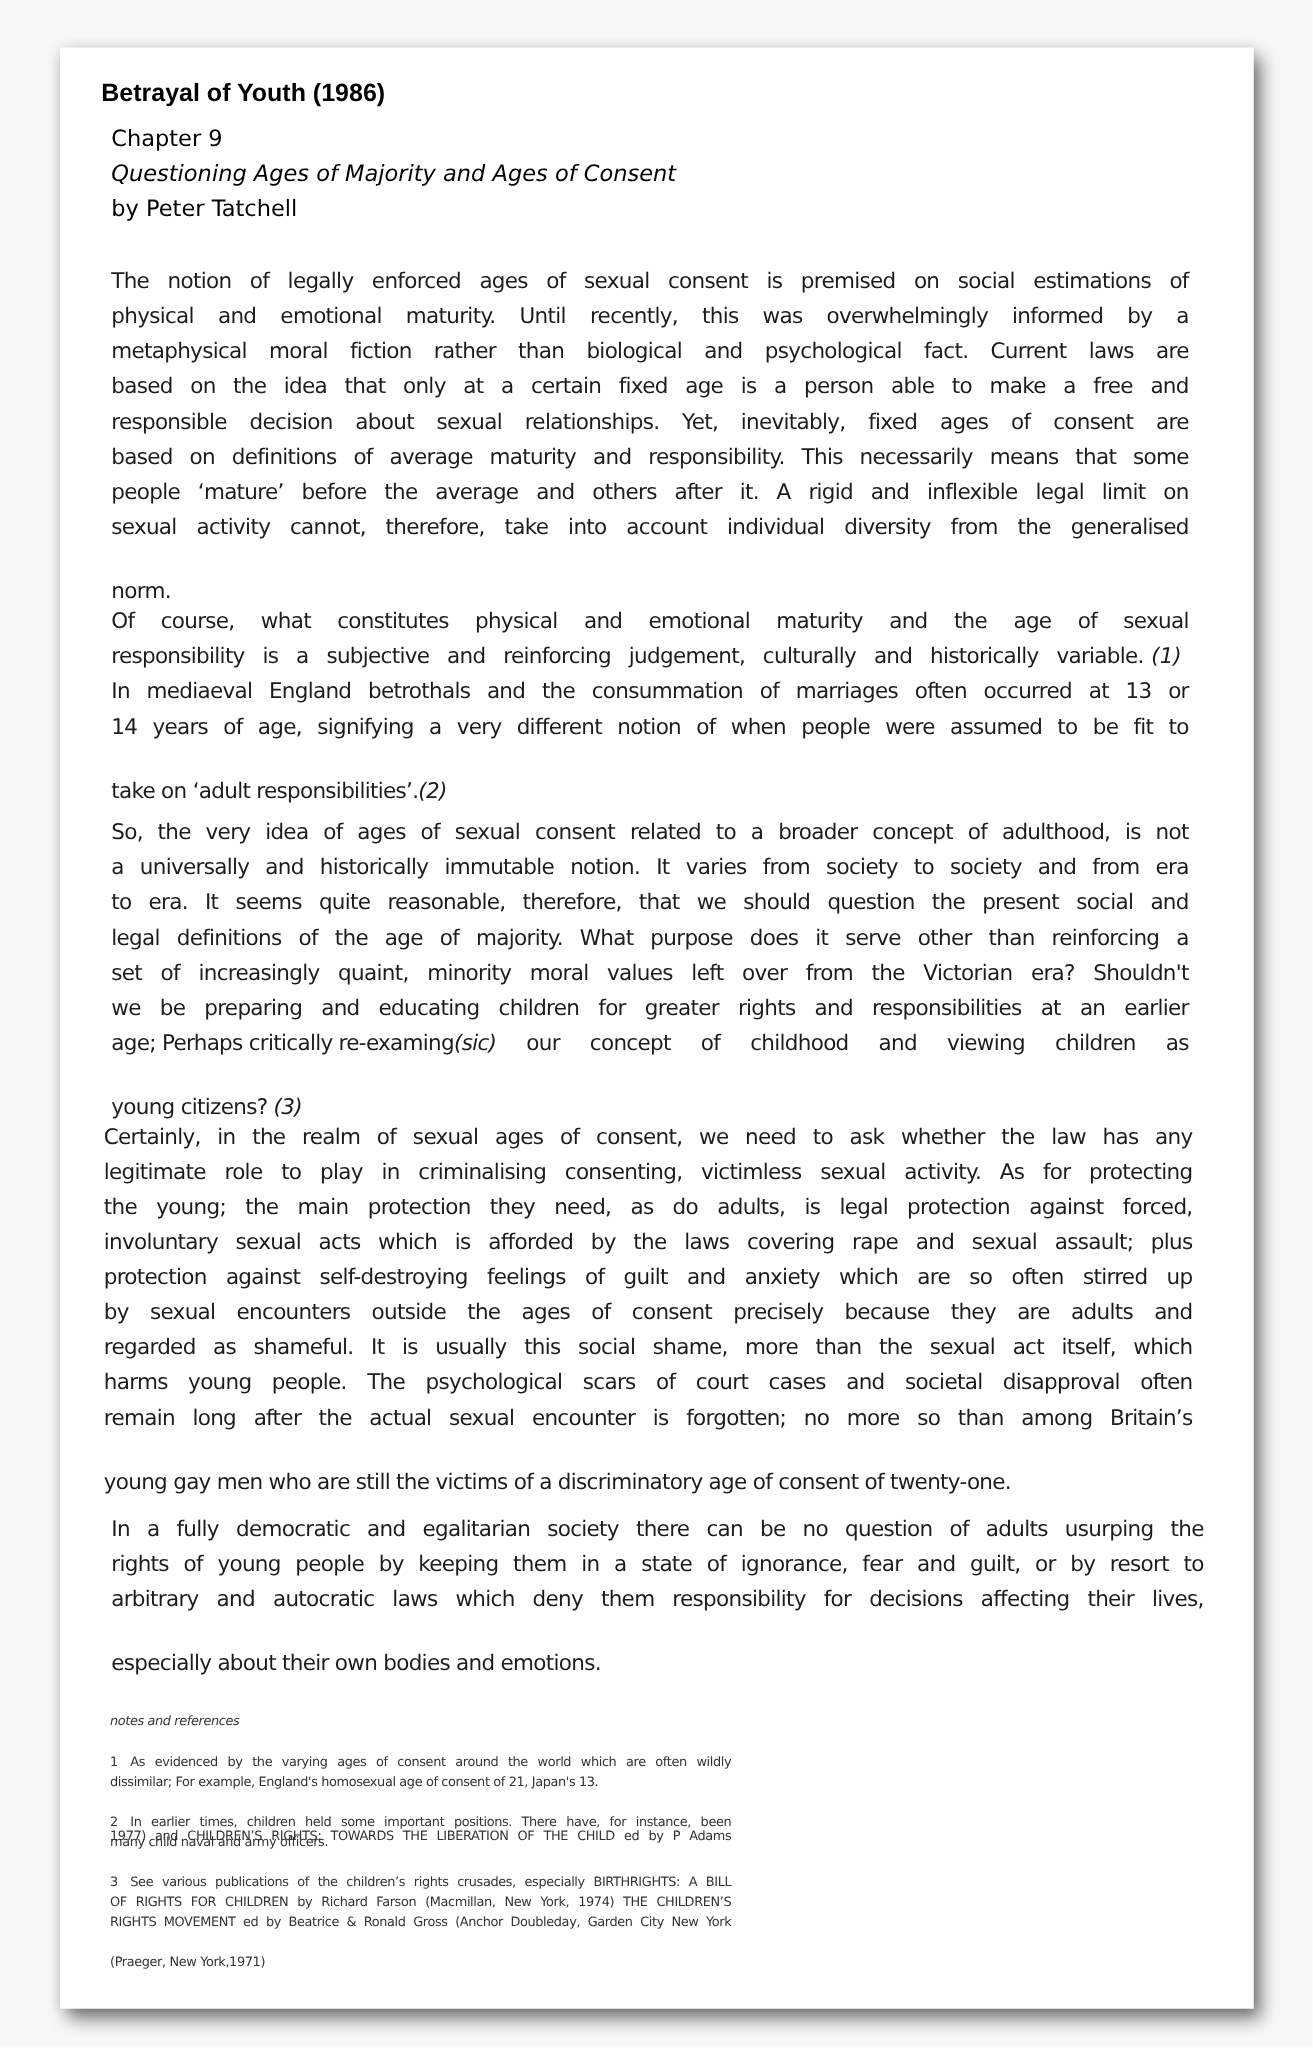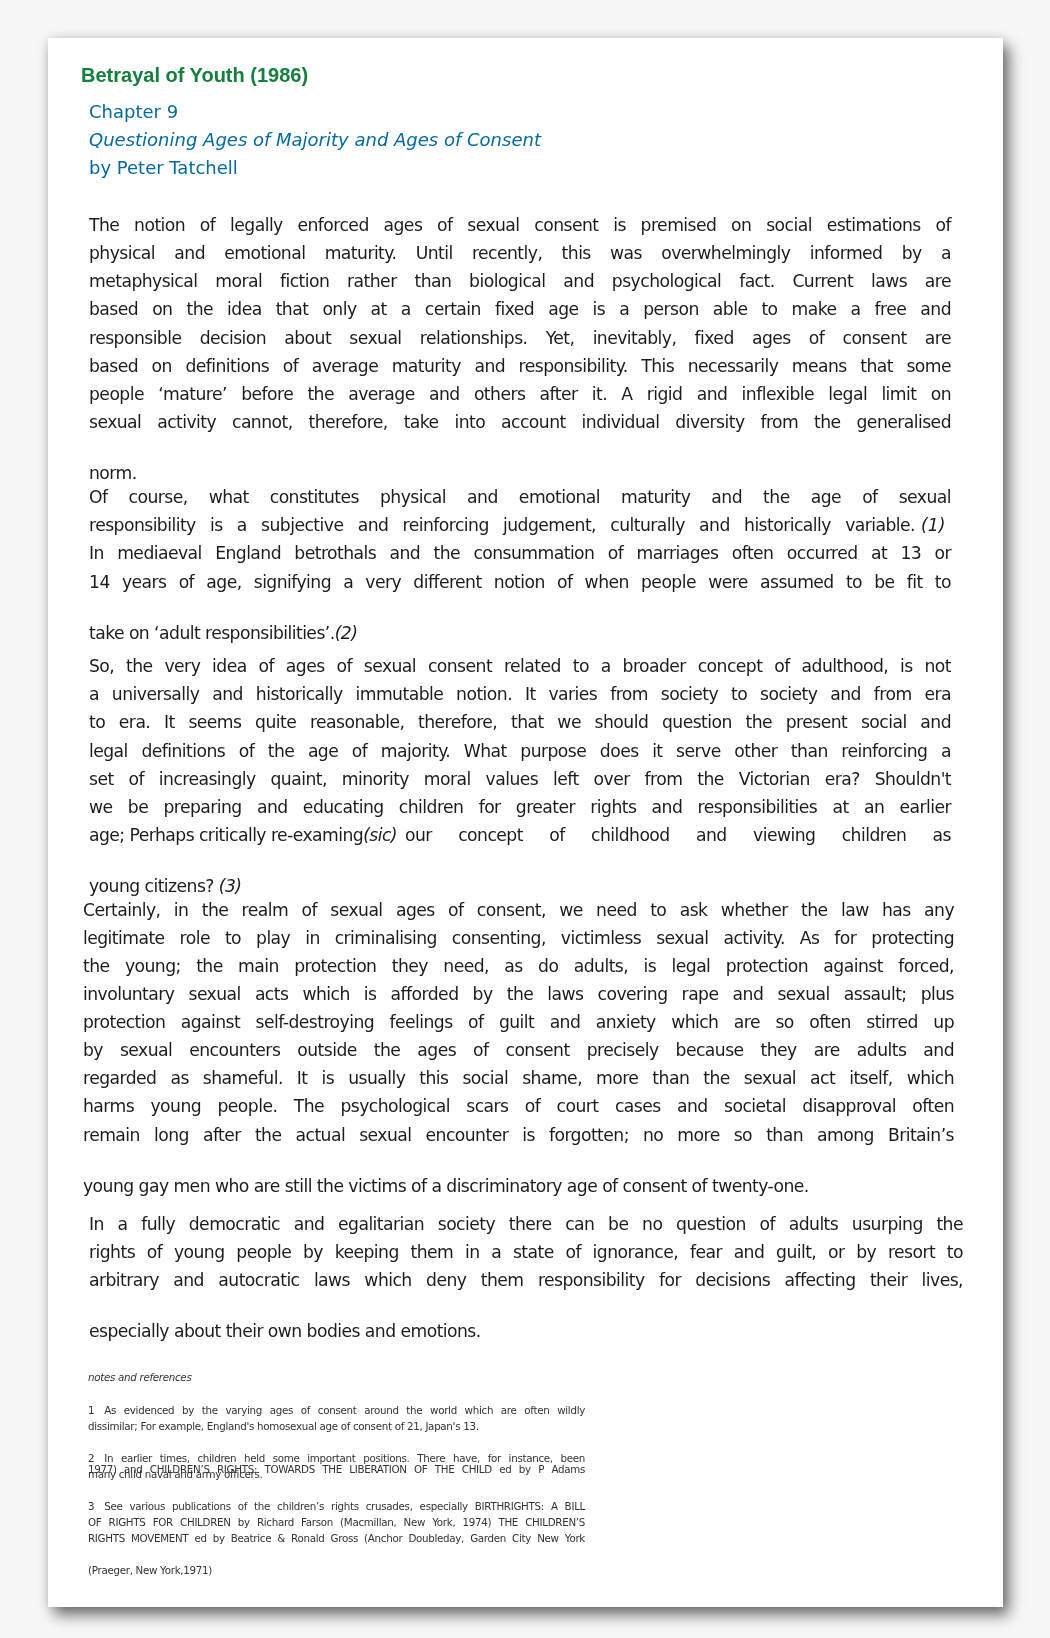--- a/index.html
+++ b/index.html
@@ -13,23 +13,23 @@
     background: #ffffff;
     box-shadow: 6px 8px 14px rgba(0,0,0,0.55), 0 0 10px rgba(0,0,0,0.12);
   }
   .ln {
     position: absolute; white-space: nowrap; color: #1a1a1a;
     font-family: "DejaVu Sans", sans-serif;
   }
   .title {
     position: absolute; left: 81px; top: 64px;
     font-family: "Liberation Sans", sans-serif; font-weight: bold;
-    font-size: 20px; color: #15803d; margin: 0;
+    font-size: 20px; color: #000000; margin: 0;
   }
-  .head { font-size: 18px; left: 89px; color: #0369a1; line-height: 20px; }
+  .head { font-size: 18px; left: 89px; color: #000000; line-height: 20px; }
   .head.it { font-style: italic; }
   .body {
     font-size: 17.2px; line-height: 20px; letter-spacing: -0.55px;
     text-align: justify; text-align-last: justify; white-space: normal;
     color: #1c1c1c;
   }
   .body.last { text-align-last: left; margin-top: 23px; }
   .p-std { left: 89px; width: 862px; }
   .p4 { left: 83px; width: 871px; }
   .p5 { left: 89px; width: 874px; }
@@ -76,21 +76,21 @@
 <div>
   <div class="ln body p-std" style="top:656px">So, the very idea of ages of sexual consent related to a broader concept of adulthood, is not</div>
   <div class="ln body p-std" style="top:684px">a universally and historically immutable notion. It varies from society to society and from era</div>
   <div class="ln body p-std" style="top:712px">to era. It seems quite reasonable, therefore, that we should question the present social and</div>
   <div class="ln body p-std" style="top:741px">legal definitions of the age of majority. What purpose does it serve other than reinforcing a</div>
   <div class="ln body p-std" style="top:769px">set of increasingly quaint, minority moral values left over from the Victorian era? Shouldn't</div>
   <div class="ln body p-std" style="top:797px">we be preparing and educating children for greater rights and responsibilities at an earlier</div>
   <div class="ln" style="top:825px; left:89px; width:862px; display:flex; justify-content:space-between; font-size:17.2px; line-height:20px; letter-spacing:-0.55px; color:#1c1c1c">
     <span>age; Perhaps critically re-examing</span>
     <span class="it">(sic)</span>
-    <span style="flex:1; text-align:justify; text-align-last:justify; margin-left:8px; white-space:normal">our concept of childhood and viewing children as</span>
+    <span style="flex:1; text-align:justify; text-align-last:justify; margin-left:24px; white-space:normal">our concept of childhood and viewing children as</span>
   </div>
   <div class="ln body p-std last" style="top:853px; width:auto"><span>young citizens?</span> <span class="it">(3)</span></div>
 </div>
 
 <div>
   <div class="ln body p4" style="top:900px">Certainly, in the realm of sexual ages of consent, we need to ask whether the law has any</div>
   <div class="ln body p4" style="top:928px">legitimate role to play in criminalising consenting, victimless sexual activity. As for protecting</div>
   <div class="ln body p4" style="top:956px">the young; the main protection they need, as do adults, is legal protection against forced,</div>
   <div class="ln body p4" style="top:984px">involuntary sexual acts which is afforded by the laws covering rape and sexual assault; plus</div>
   <div class="ln body p4" style="top:1012px">protection against self-destroying feelings of guilt and anxiety which are so often stirred up</div>

